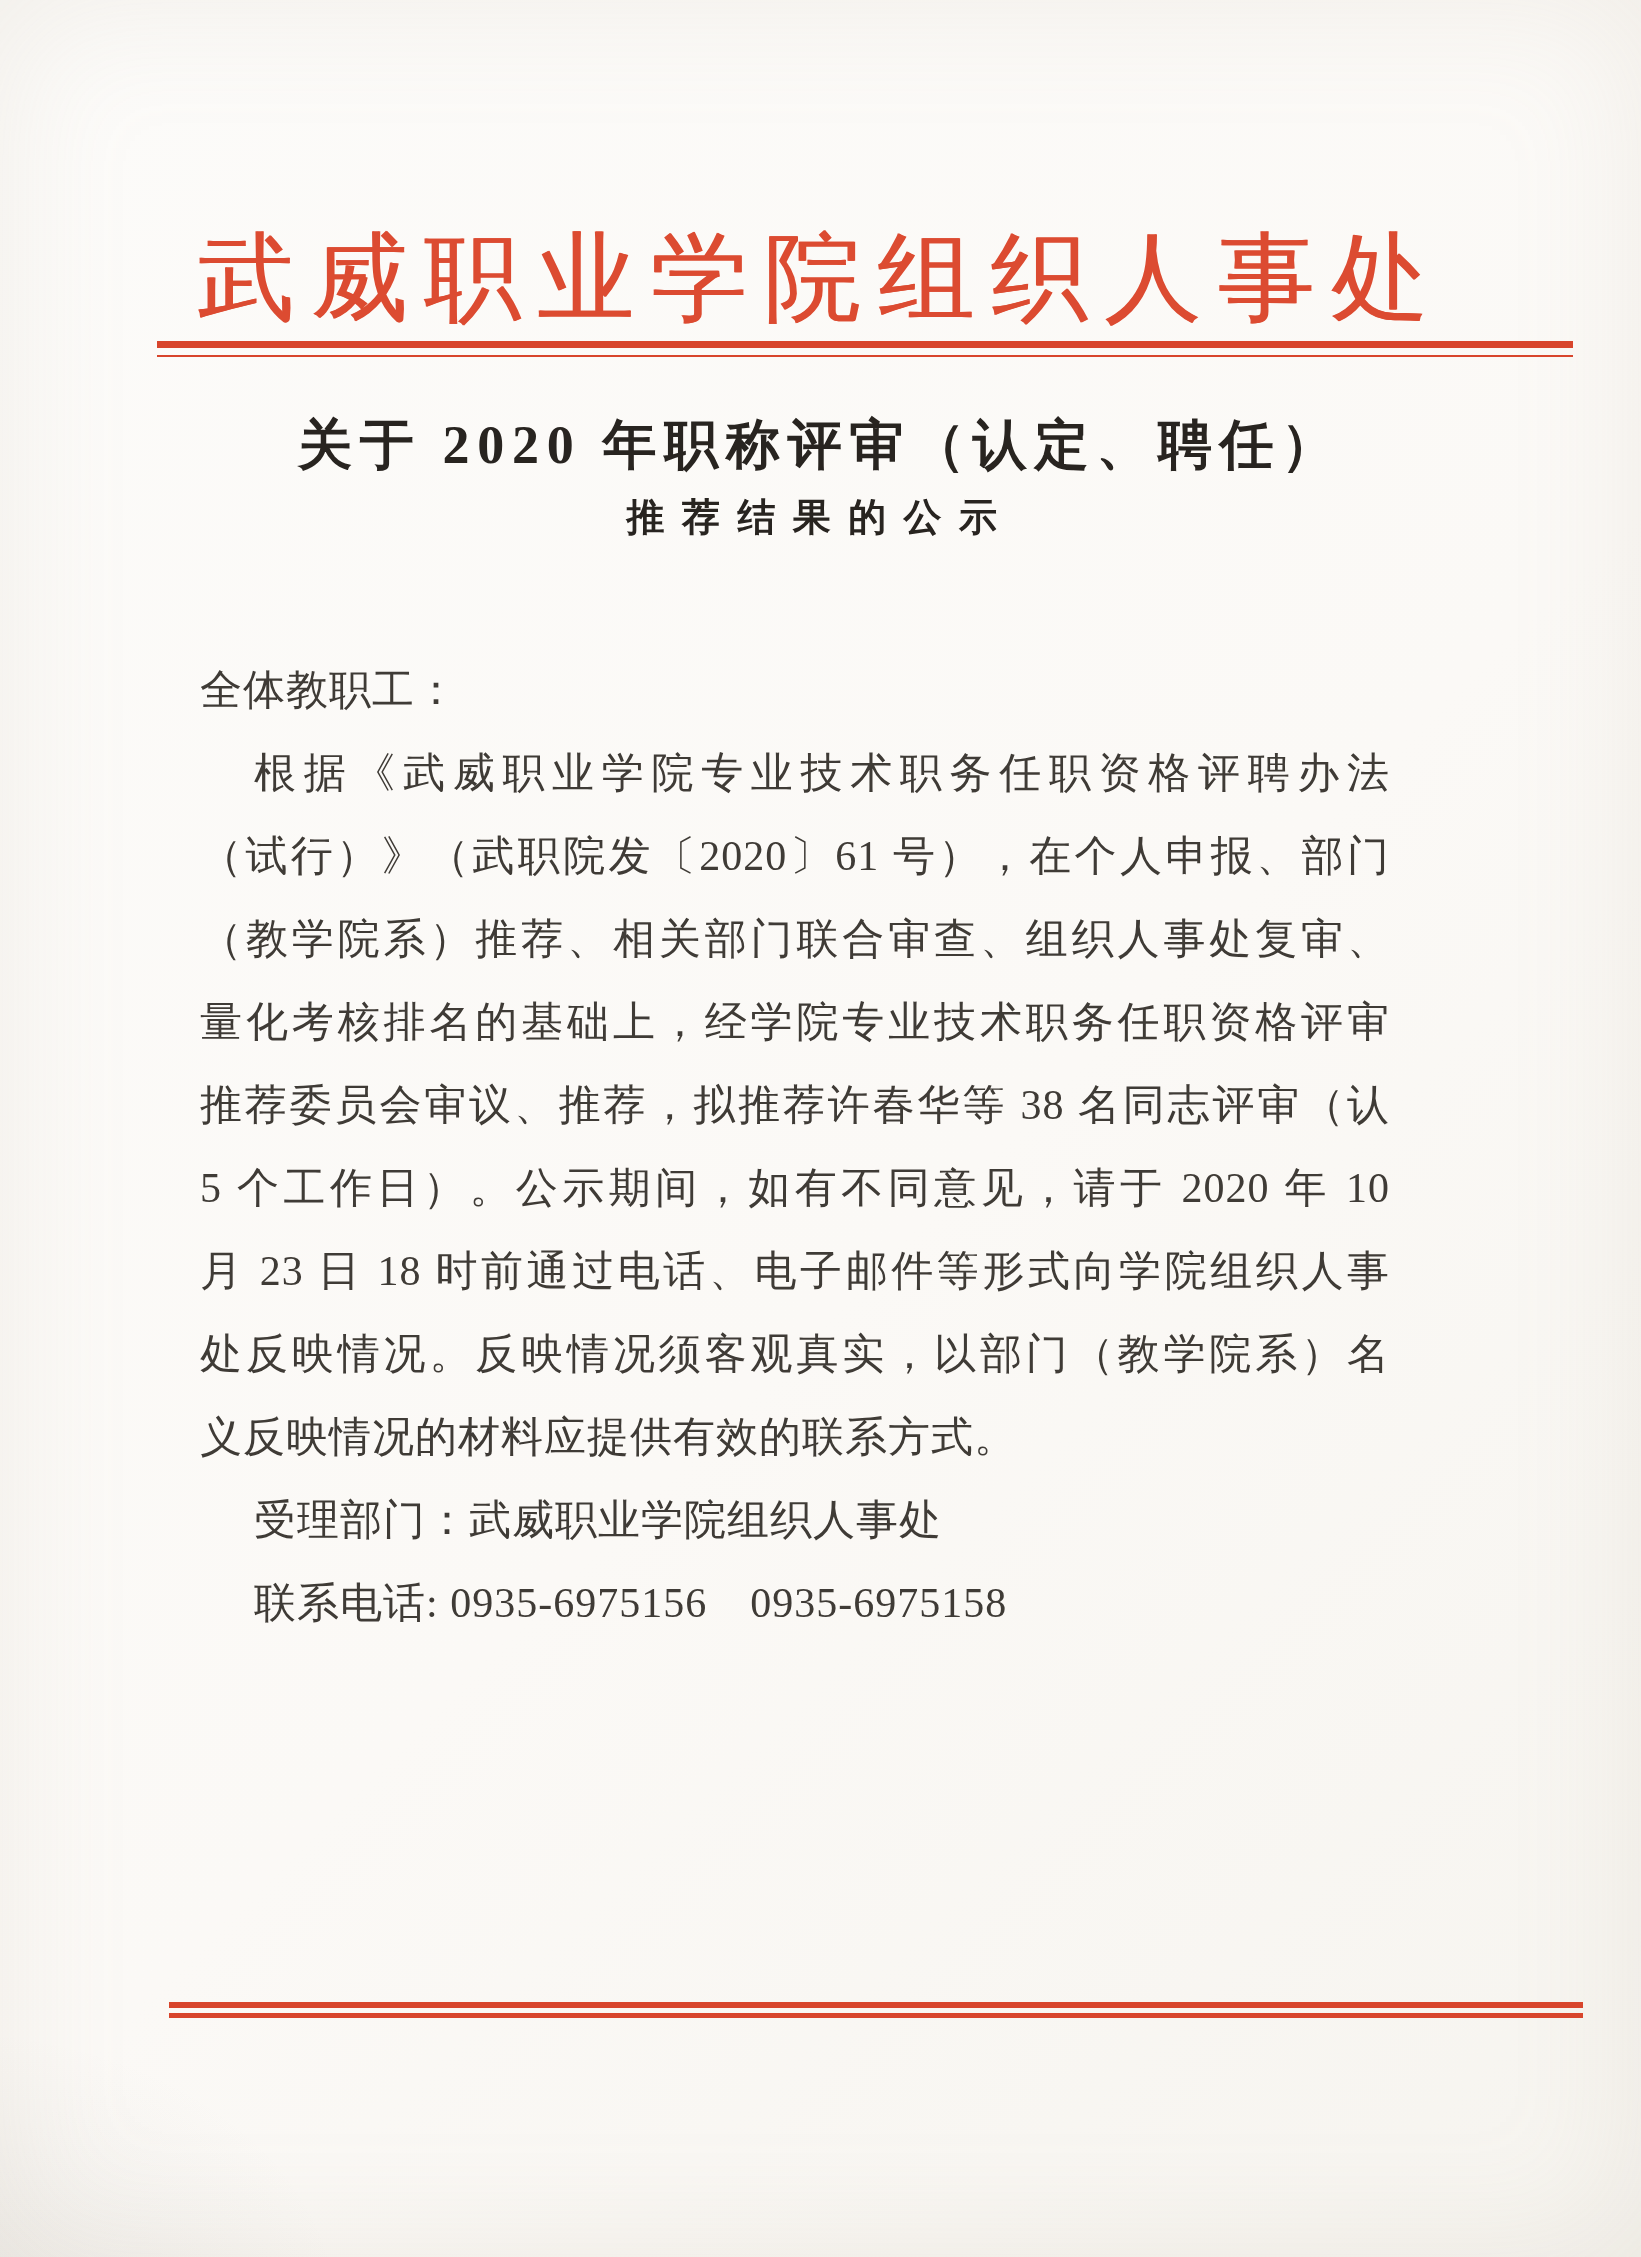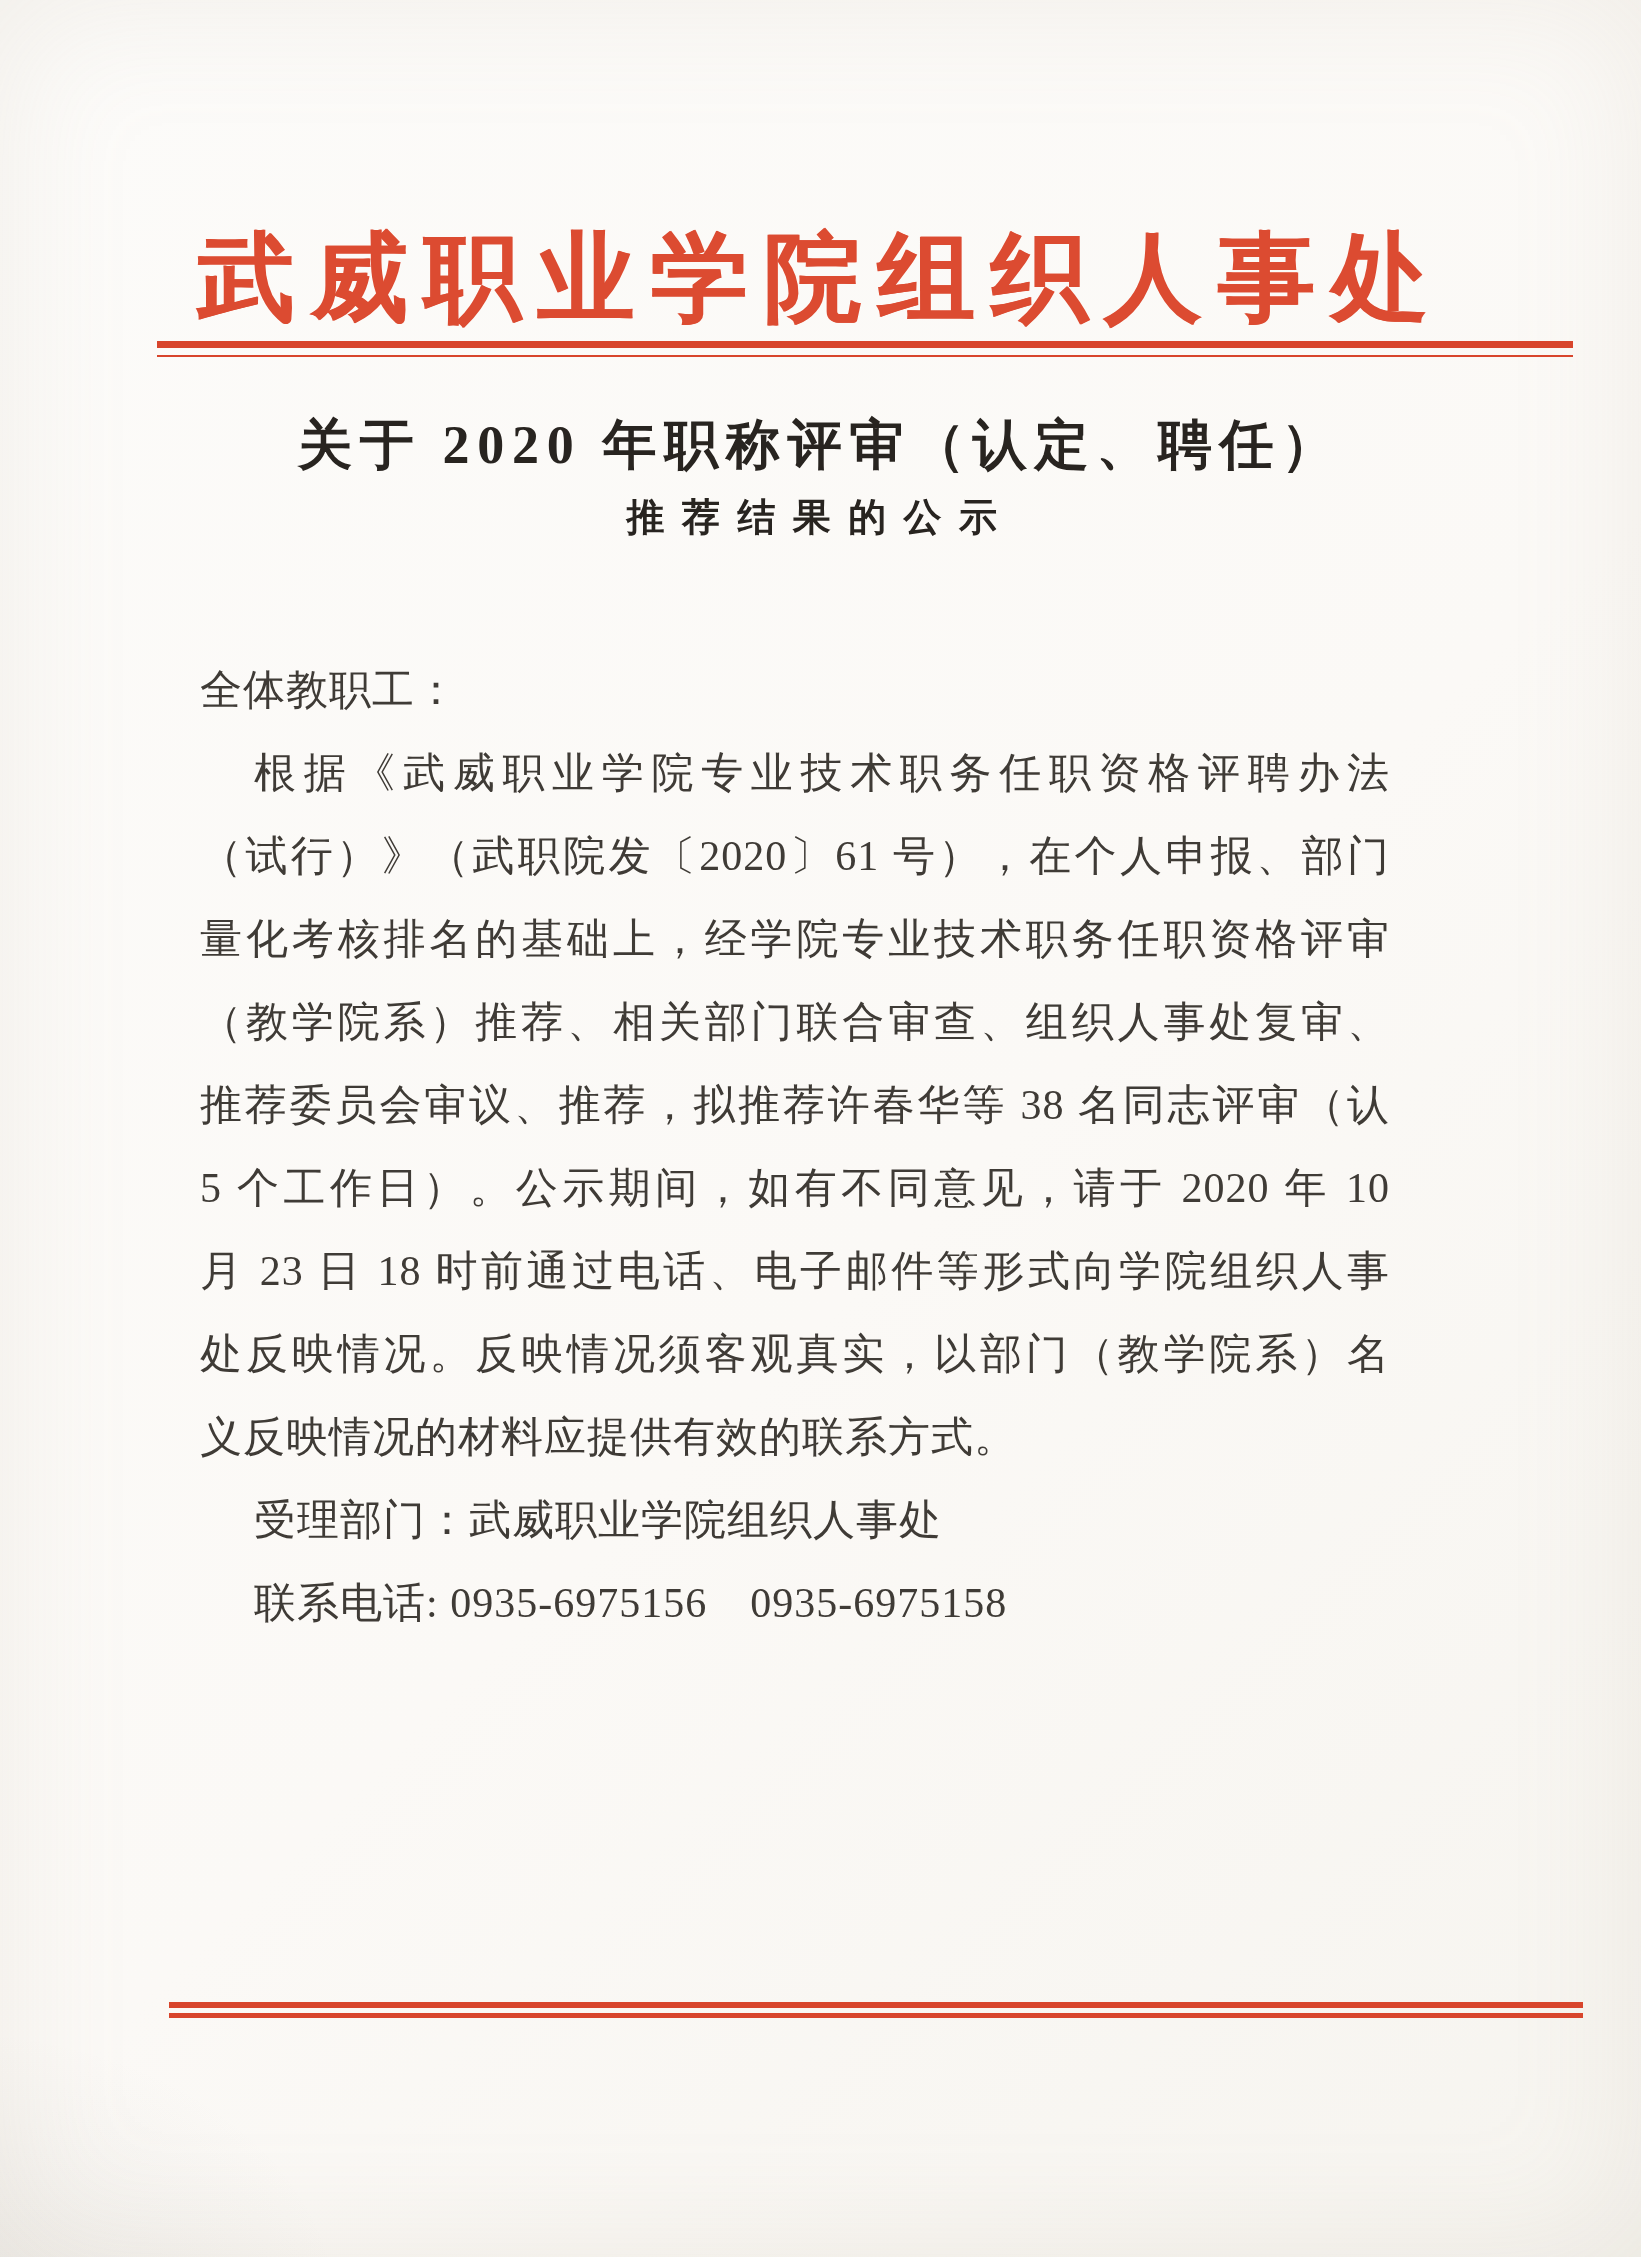--- a/index.html
+++ b/index.html
@@ -27,21 +27,21 @@
     pointer-events: none;
   }
 
   .masthead {
     position: absolute;
     top: 214px;
     left: 0;
     width: 100%;
     text-align: center;
     font-size: 97px;
-    font-weight: 700;
+    font-weight: 400;
     letter-spacing: 16.4px;
     color: #dc4b31;
     white-space: nowrap;
     text-shadow: 1px 0 0 #dc4b31;
   }
 
   .rule-top {
     position: absolute;
     left: 157px;
     top: 341px;
@@ -122,22 +122,22 @@
 
   <div class="doc-title">
     <div class="t1">关于 2020 年职称评审（认定、聘任）</div>
     <div class="t2">推荐结果的公示</div>
   </div>
 
   <div class="body-text">
     <div class="ln">全体教职工：</div>
     <div class="ln indent just">根据《武威职业学院专业技术职务任职资格评聘办法</div>
     <div class="ln just">（试行）》（武职院发〔2020〕61 号），在个人申报、部门</div>
+    <div class="ln just">（教学院系）推荐、相关部门联合审查、组织人事处复审、</div>
     <div class="ln just">量化考核排名的基础上，经学院专业技术职务任职资格评审</div>
-    <div class="ln just">（教学院系）推荐、相关部门联合审查、组织人事处复审、</div>
     <div class="ln just">推荐委员会审议、推荐，拟推荐许春华等 38 名同志评审（认</div>
     <div class="ln just">5 个工作日）。公示期间，如有不同意见，请于 2020 年 10</div>
     <div class="ln just">月 23 日 18 时前通过电话、电子邮件等形式向学院组织人事</div>
     <div class="ln just">处反映情况。反映情况须客观真实，以部门（教学院系）名</div>
     <div class="ln">义反映情况的材料应提供有效的联系方式。</div>
     <div class="ln indent">受理部门：武威职业学院组织人事处</div>
     <div class="ln indent">联系电话: 0935-6975156　0935-6975158</div>
   </div>
 
   <div class="rule-bottom">

